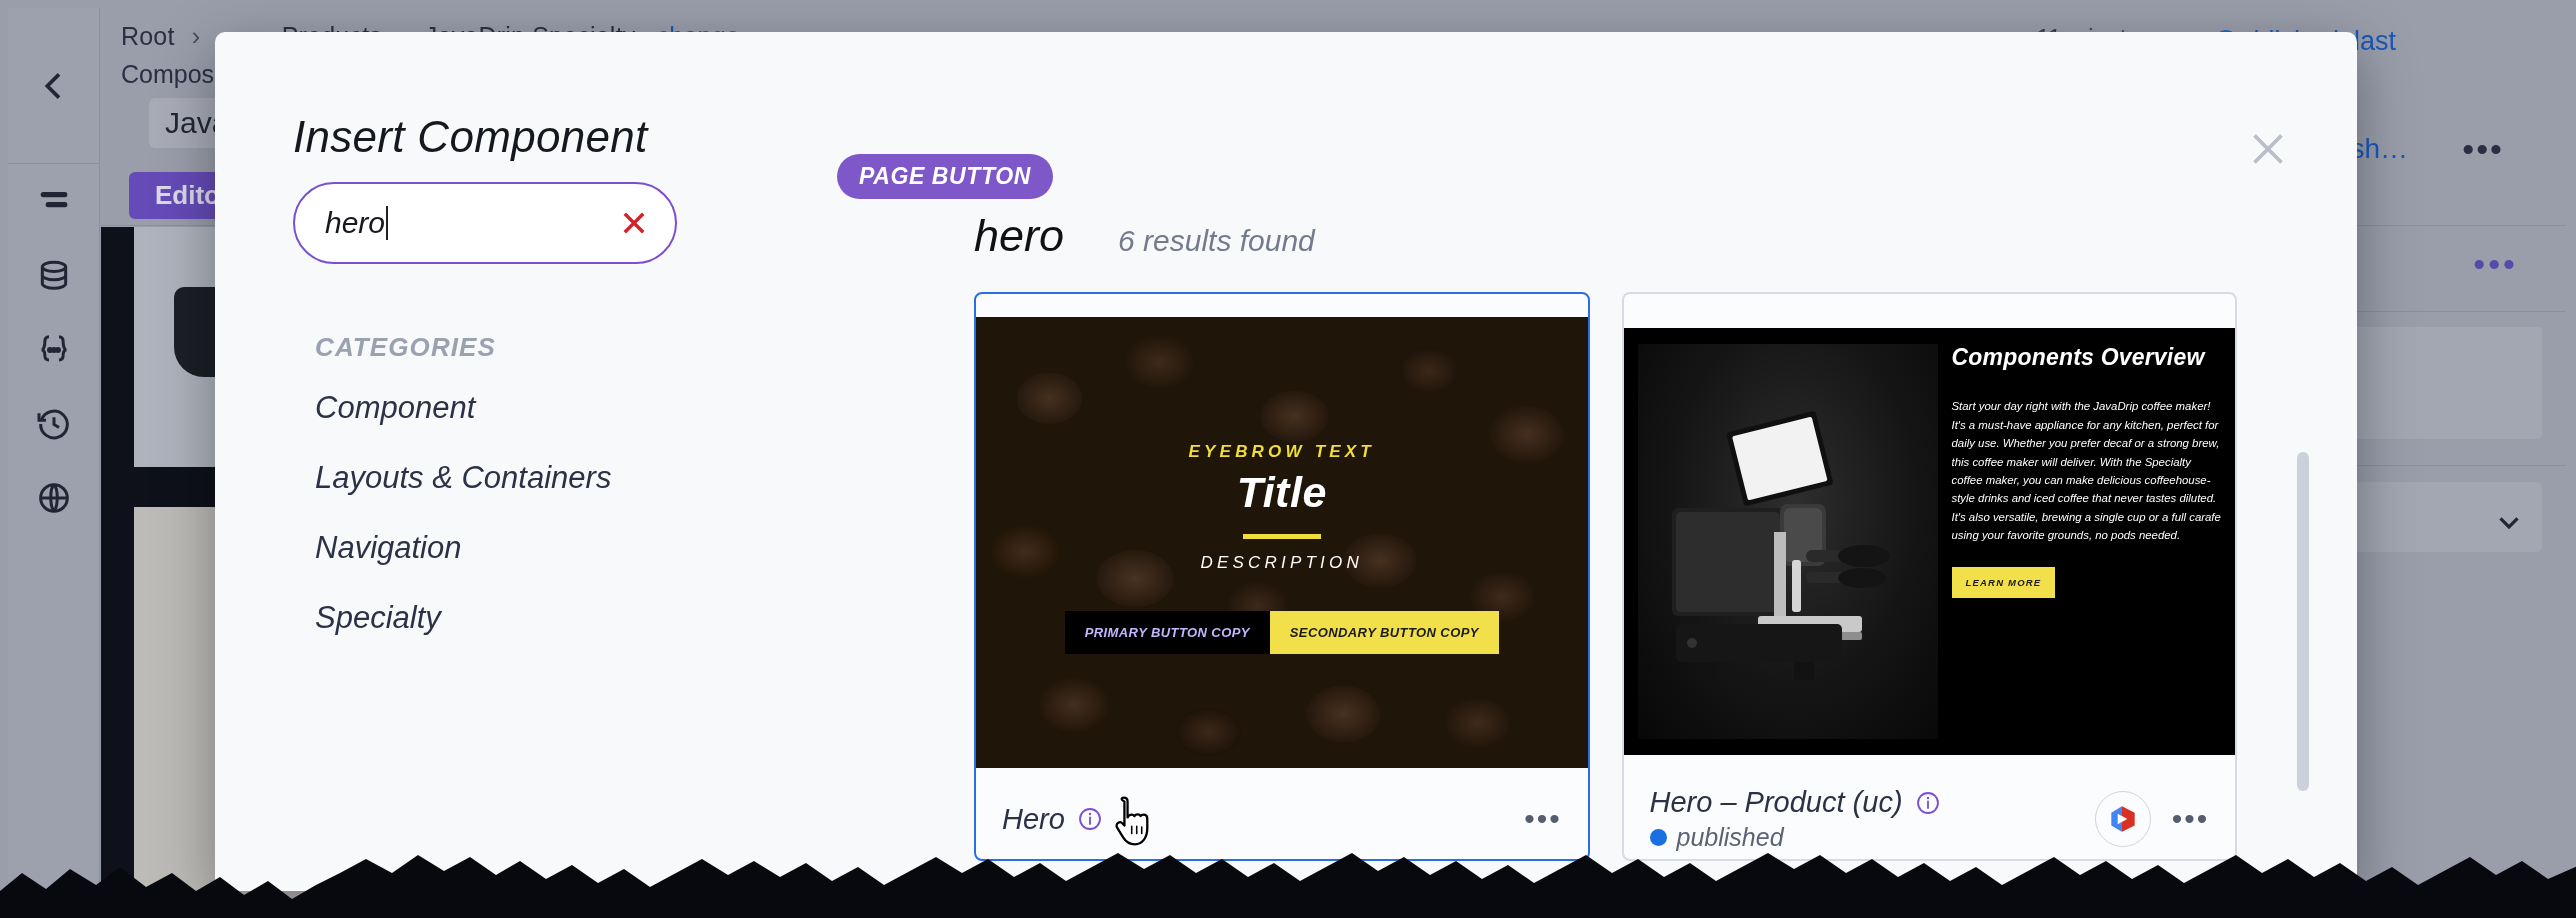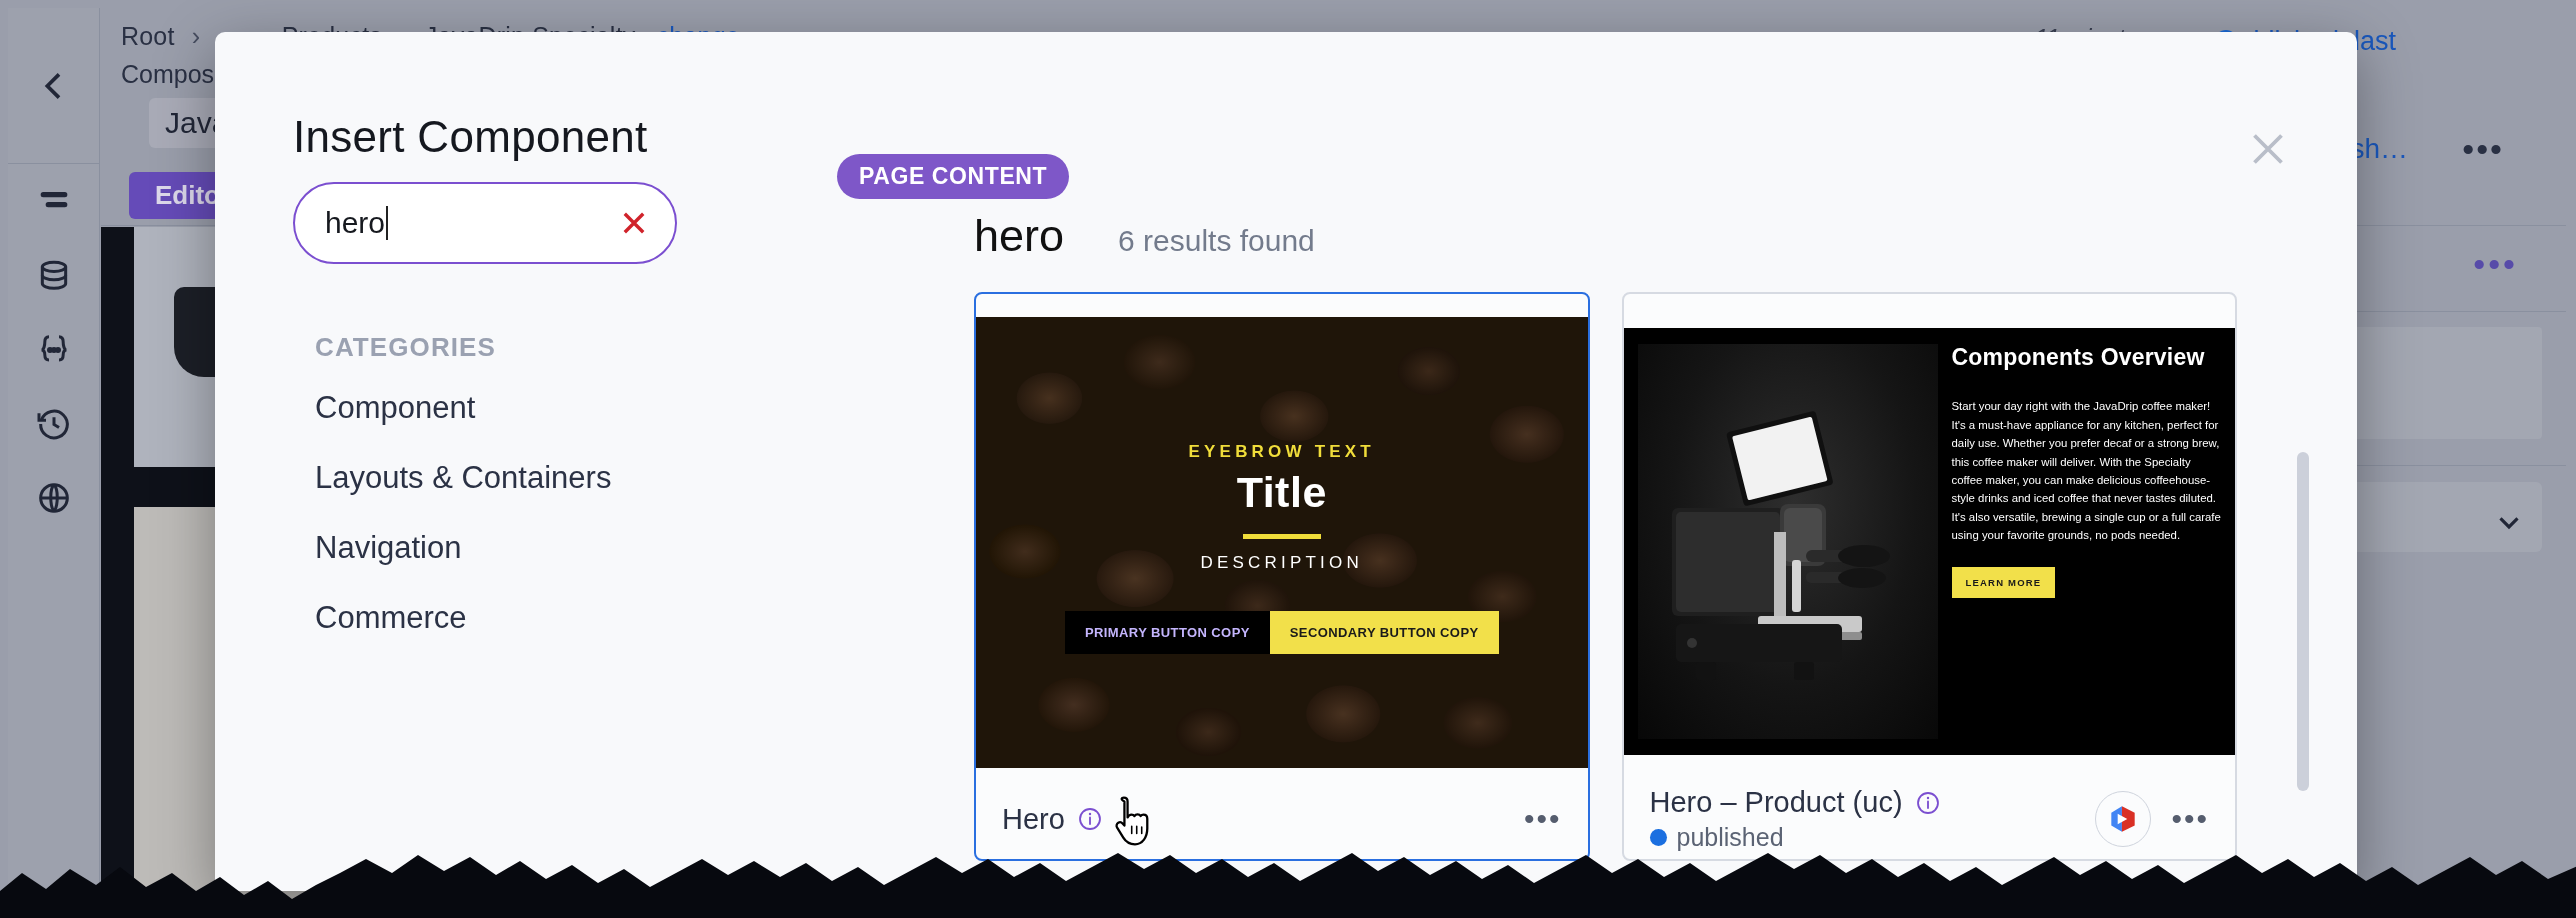--- a/index.html
+++ b/index.html
@@ -85,20 +85,21 @@
   .rp-chev { position:absolute; right: 40px; top: 278px; }
 
   
   .overlay { position: absolute; inset: 0; background: rgba(20,24,38,.05); }
   .modal {
     position: absolute; left: 215px; top: 32px; width: 2142px; height: 859px;
     background: #f8f9fb;
     border-radius: 10px;
     box-shadow: 0 18px 60px rgba(0,0,0,.35);
     overflow: hidden;
+    font-style: italic;
   }
   .modal-head { position: relative; height: 150px; }
   .modal-title {
     position: absolute; left: 78px; top: 105px; transform: translateY(-50%);
     font-size: 44px; color: #15181f; font-weight: 400; letter-spacing: 0.3px;
   }
   .badge {
     position: absolute; left: 622px; top: 122px;
     background: #7e57c8; color: #fff;
     font-size: 23px; font-weight: bold; letter-spacing: 0.6px;
@@ -316,21 +317,21 @@
 
     </div>
   </div>
 
   <div class="overlay"></div>
 
   <div class="modal">
 
     <div class="modal-head">
       <div class="modal-title">Insert Component</div>
-      <div class="badge">PAGE CONTENT</div>
+      <div class="badge">PAGE BUTTON</div>
       <div class="close-x">
         <svg width="54" height="54" viewBox="0 0 24 24" fill="none" stroke="#b9bec9" stroke-width="1.7">
           <path d="M6 6 L18 18 M18 6 L6 18"></path>
         </svg>
       </div>
     </div>
 
     <div class="side">
       <div class="search-wrap">
         <div class="search-box" title="Search components">
@@ -342,21 +343,21 @@
             <path d="M5.5 5.5 L18.5 18.5 M18.5 5.5 L5.5 18.5"></path>
           </svg>
         </div>
       </div>
 
       <div class="side-list">
         <div class="side-cat-label">CATEGORIES</div>
         <div class="side-item">Component</div>
         <div class="side-item">Layouts &amp; Containers</div>
         <div class="side-item">Navigation</div>
-        <div class="side-item">Commerce</div>
+        <div class="side-item">Specialty</div>
       </div>
     </div>
 
     <div class="results">
       <div class="results-head">
         <div class="q-term">hero</div>
         <div class="q-count">6 results found</div>
       </div>
 
       <div class="cards">

